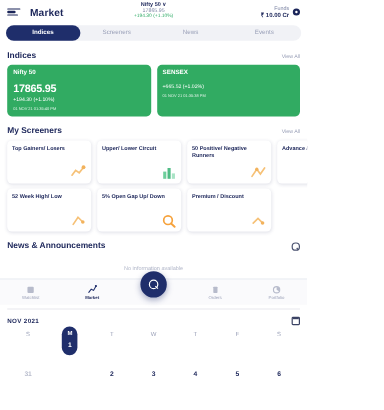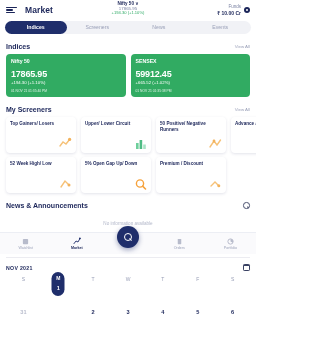--- a/index.html
+++ b/index.html
@@ -148,21 +148,20 @@
 
   <div class="idx-row">
     <div class="idx-card">
       <div class="nm">Nifty 50</div>
       <div class="val">17865.95</div>
       <div class="chg">+194.30 (+1.10%)</div>
       <div class="ts">01 NOV 21 01:35:40 PM</div>
     </div>
     <div class="idx-card">
       <div class="nm">SENSEX</div>
-      <div class="val">59912.45</div>
       <div class="chg">+665.52 (+1.02%)</div>
       <div class="ts">01 NOV 21 01:35:38 PM</div>
     </div>
   </div>
 
   <div class="sect">
     <h2>My Screeners</h2>
     <span class="viewall">View All</span>
   </div>
 

